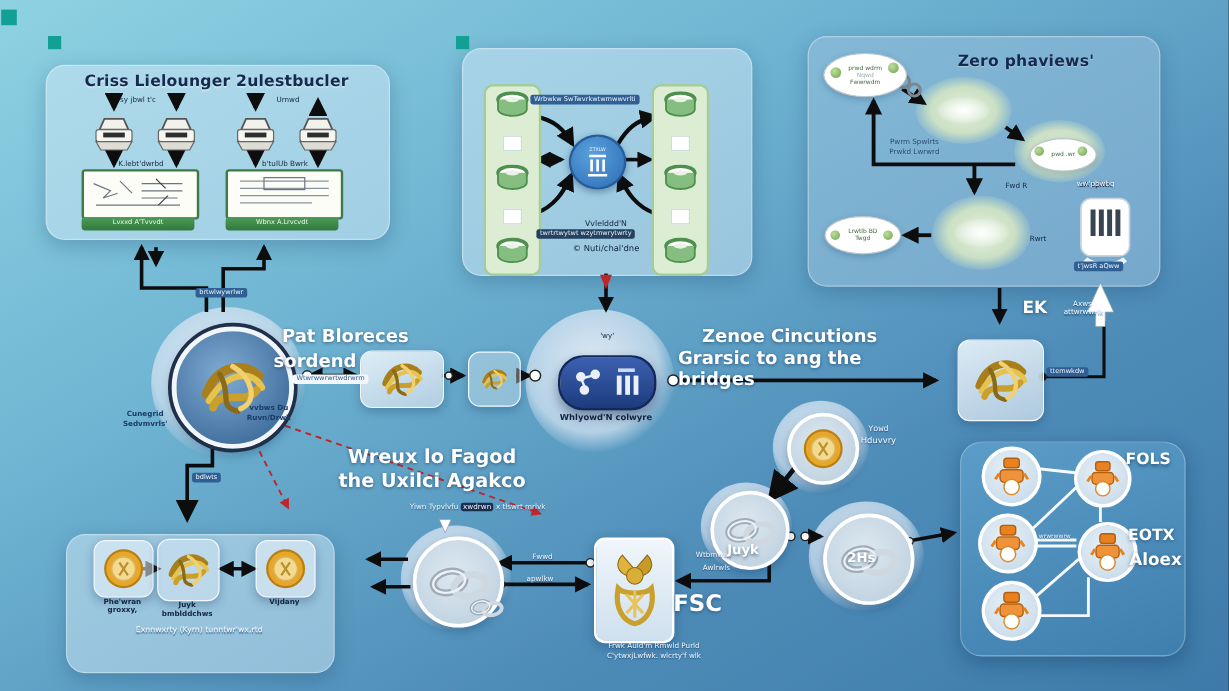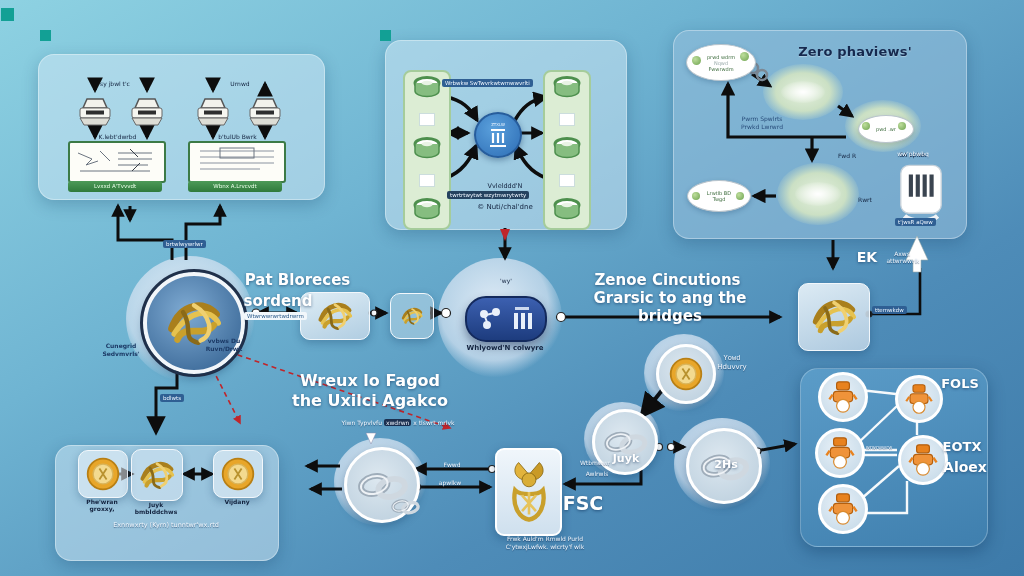--- a/index.html
+++ b/index.html
@@ -5,21 +5,21 @@
   html,body{margin:0;padding:0;background:#222;}
   #stage{position:relative;width:1024px;height:576px;overflow:hidden;
     font-family:"DejaVu Sans",sans-serif;
     background:linear-gradient(150deg,#8ed2e2 0%,#6fb4d2 35%,#4e8cb8 70%,#3d7aa9 100%);}
   .abs{position:absolute;}
   .panel{position:absolute;border-radius:16px;background:rgba(215,235,246,.48);
     border:1px solid rgba(255,255,255,.35);box-shadow:0 5px 16px rgba(15,55,95,.25);z-index:1;}
   .panel.darker{background:rgba(150,190,218,.55);}
   .ptitle{position:absolute;font-weight:bold;font-size:13px;color:#16294e;text-align:center;
     letter-spacing:.2px;text-shadow:0 1px 1px rgba(255,255,255,.35);z-index:6;}
-  .wtitle{position:absolute;font-weight:bold;color:#ffffff;text-align:center;
+  .wtitle{position:absolute;font-weight:bold;color:#ffffff;text-align:left;
     text-shadow:0 1px 3px rgba(10,40,80,.55);z-index:6;}
   .lbl{position:absolute;font-size:6px;color:#13233f;text-align:center;line-height:7px;z-index:6;}
   .wlbl{position:absolute;font-size:6px;color:#f4f9ff;text-align:center;line-height:7px;
     text-shadow:0 1px 1px rgba(10,40,80,.6);z-index:6;}
   .barlbl{position:absolute;font-size:5.5px;color:#eef6ff;background:#2f5f93;border-radius:2px;
     padding:1px 3px;white-space:nowrap;z-index:6;text-align:center;}
   .whbar{position:absolute;font-size:5.5px;color:#2a5a8a;background:#f2f7fb;border-radius:2px;
     padding:1px 3px;white-space:nowrap;z-index:6;}
   .halo{position:absolute;border-radius:50%;z-index:2;
     background:radial-gradient(circle at 45% 40%, rgba(228,238,248,.95) 0%, rgba(208,224,240,.75) 55%, rgba(208,224,240,0) 72%);}
@@ -107,20 +107,21 @@
           <path d="M7,57 c7,7 29,7 36,0" fill="none" stroke="#f0f3f6" stroke-width="5"></path>
         </g>
     </defs>
   </svg>
 
   <div class="sq-art" style="left:1px;top:8px;width:13px;height:13px;"></div>
   <div class="sq-art" style="left:40px;top:30px;width:11px;height:11px;"></div>
   <div class="sq-art" style="left:380px;top:30px;width:11px;height:11px;"></div>
 
   <div class="panel" style="left:38px;top:54px;width:285px;height:144px;"></div>
+  <div class="ptitle" style="left:48px;top:61px;width:265px;">Criss Lielounger 2ulestbucler</div>
   <div class="lbl" style="left:80px;top:80px;width:70px;">sy jbwl t'c</div>
   <div class="lbl" style="left:205px;top:80px;width:70px;">Urnwd</div>
   <svg class="icon" style="left:75px;top:96px" width="40" height="32" viewBox="0 0 40 32">
       <use href="#printer"></use>
     </svg>
   <svg class="icon" style="left:127px;top:96px" width="40" height="32" viewBox="0 0 40 32">
       <use href="#printer"></use>
     </svg>
   <svg class="icon" style="left:193px;top:96px" width="40" height="32" viewBox="0 0 40 32">
       <use href="#printer"></use>

